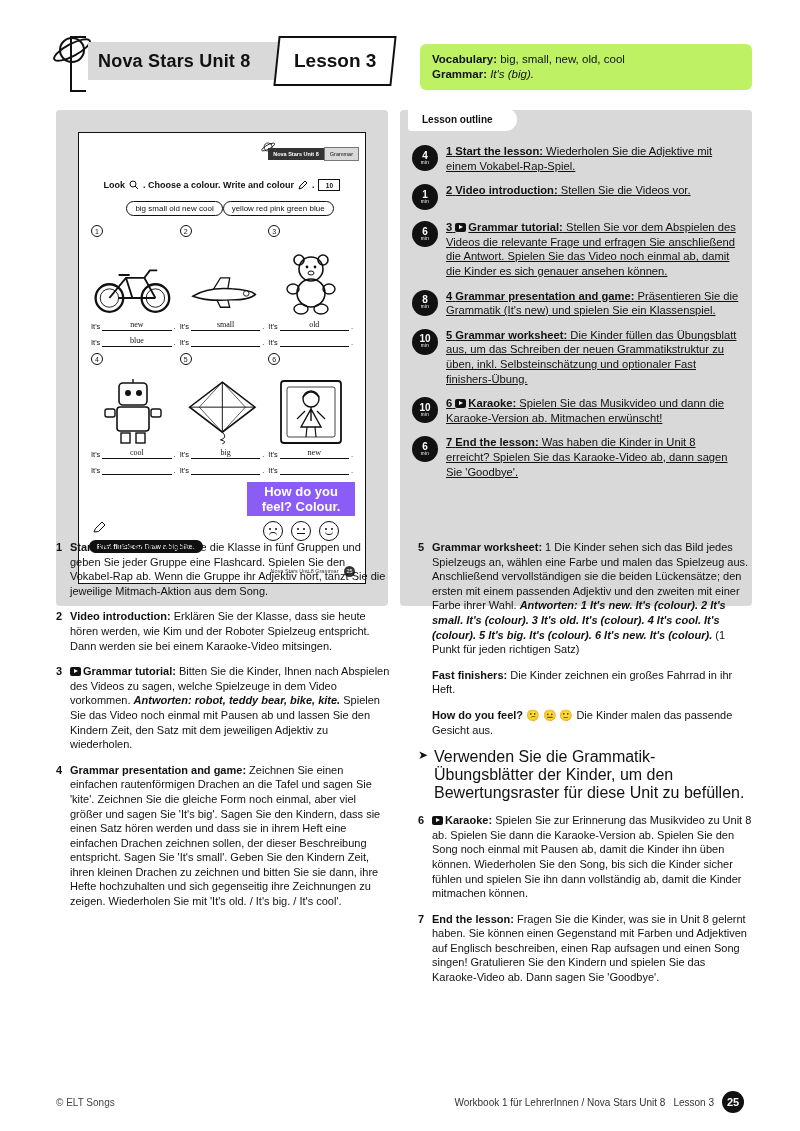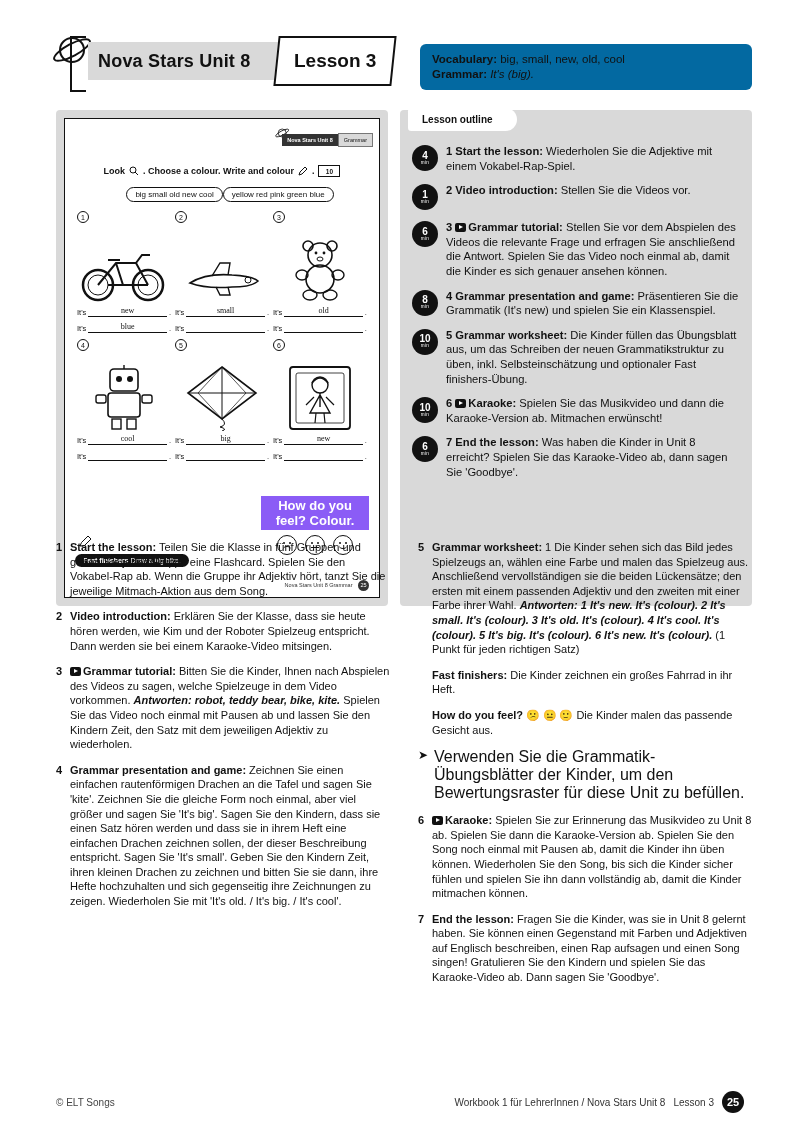--- a/index.html
+++ b/index.html
@@ -32,37 +32,37 @@
     border: 2px solid #111; background: #fff;
     display:flex; align-items:center; justify-content:center;
     font-size: 19px; font-weight: bold;
     transform: skewX(-6deg);
   }
   .lesson-tag span { transform: skewX(6deg); }
   .corner-l { position:absolute; left:70px; top:36px; width:16px; height:56px; border-left:2px solid #111; border-top:2px solid #111; border-bottom:2px solid #111;}
   .vocab-box {
     position: absolute; left: 420px; top: 44px;
     width: 332px; min-height: 46px;
-    background: #0369a1;
+    background: #bef264;
     border-radius: 6px 6px 6px 6px;
     padding: 8px 12px;
     font-size: 11.5px; line-height: 15px;
   }
   .vocab-box b { font-weight: bold; }
   .vocab-box i { font-style: italic; }
 
   
   .top-area { position: relative; height: 520px; }
 
   
   .ws-panel {
     position: absolute; left: 56px; top: 14px;
     width: 332px; height: 496px;
     background: #d9d9d9; border-radius: 4px;
-    padding: 8px;
+    padding: 22px;
   }
   .ws-inner {
     width: 100%; height: 100%;
     background:#fff; border:1px solid #111; position:relative;
     overflow:hidden;
   }
   .ws-tag {
     position:absolute; right:6px; top:14px;
     display:flex; align-items:center;
   }
@@ -135,21 +135,21 @@
   }
   .ol-item { display:flex; gap:8px; margin-bottom:10px; }
   .ol-badge {
     flex:0 0 auto; width:26px; height:26px; border-radius:50%;
     background:#111; color:#fff; text-align:center;
     display:flex; flex-direction:column; align-items:center; justify-content:center;
     margin-top:1px;
   }
   .ol-badge .n { font-size:10px; font-weight:bold; line-height:9px;}
   .ol-badge .m { font-size:4.6px; line-height:6px; letter-spacing:.3px;}
-  .ol-text { font-size:11.2px; line-height:14.6px; }
+  .ol-text { font-size:11.2px; line-height:14.6px;text-decoration:underline; }
   .ol-text b { font-weight:bold; }
   .play {
     display:inline-block; width:11px; height:9px; background:#111;
     border-radius:2px; position:relative; vertical-align:-1px; margin-right:2px;
   }
   .play:after {
     content:""; position:absolute; left:3.5px; top:2px;
     border-left:4px solid #fff; border-top:2.5px solid transparent; border-bottom:2.5px solid transparent;
   }
 

